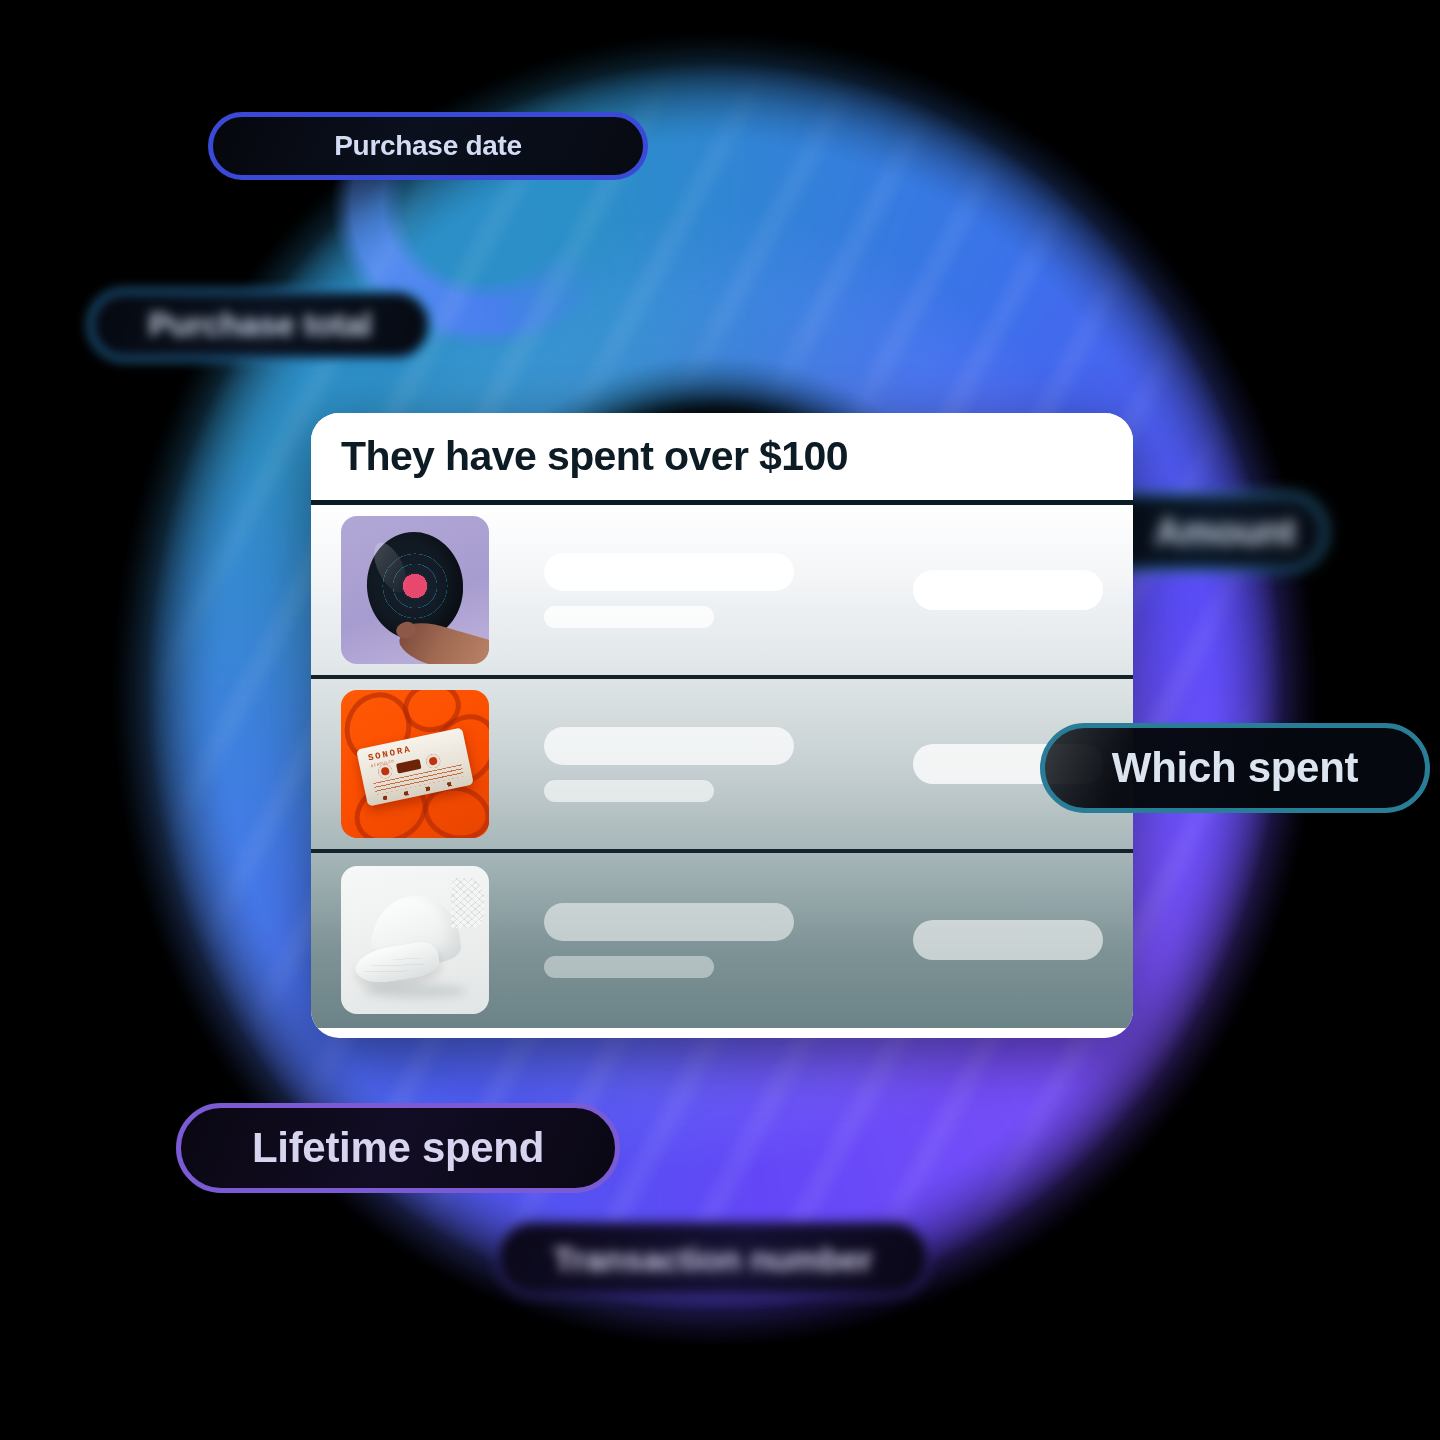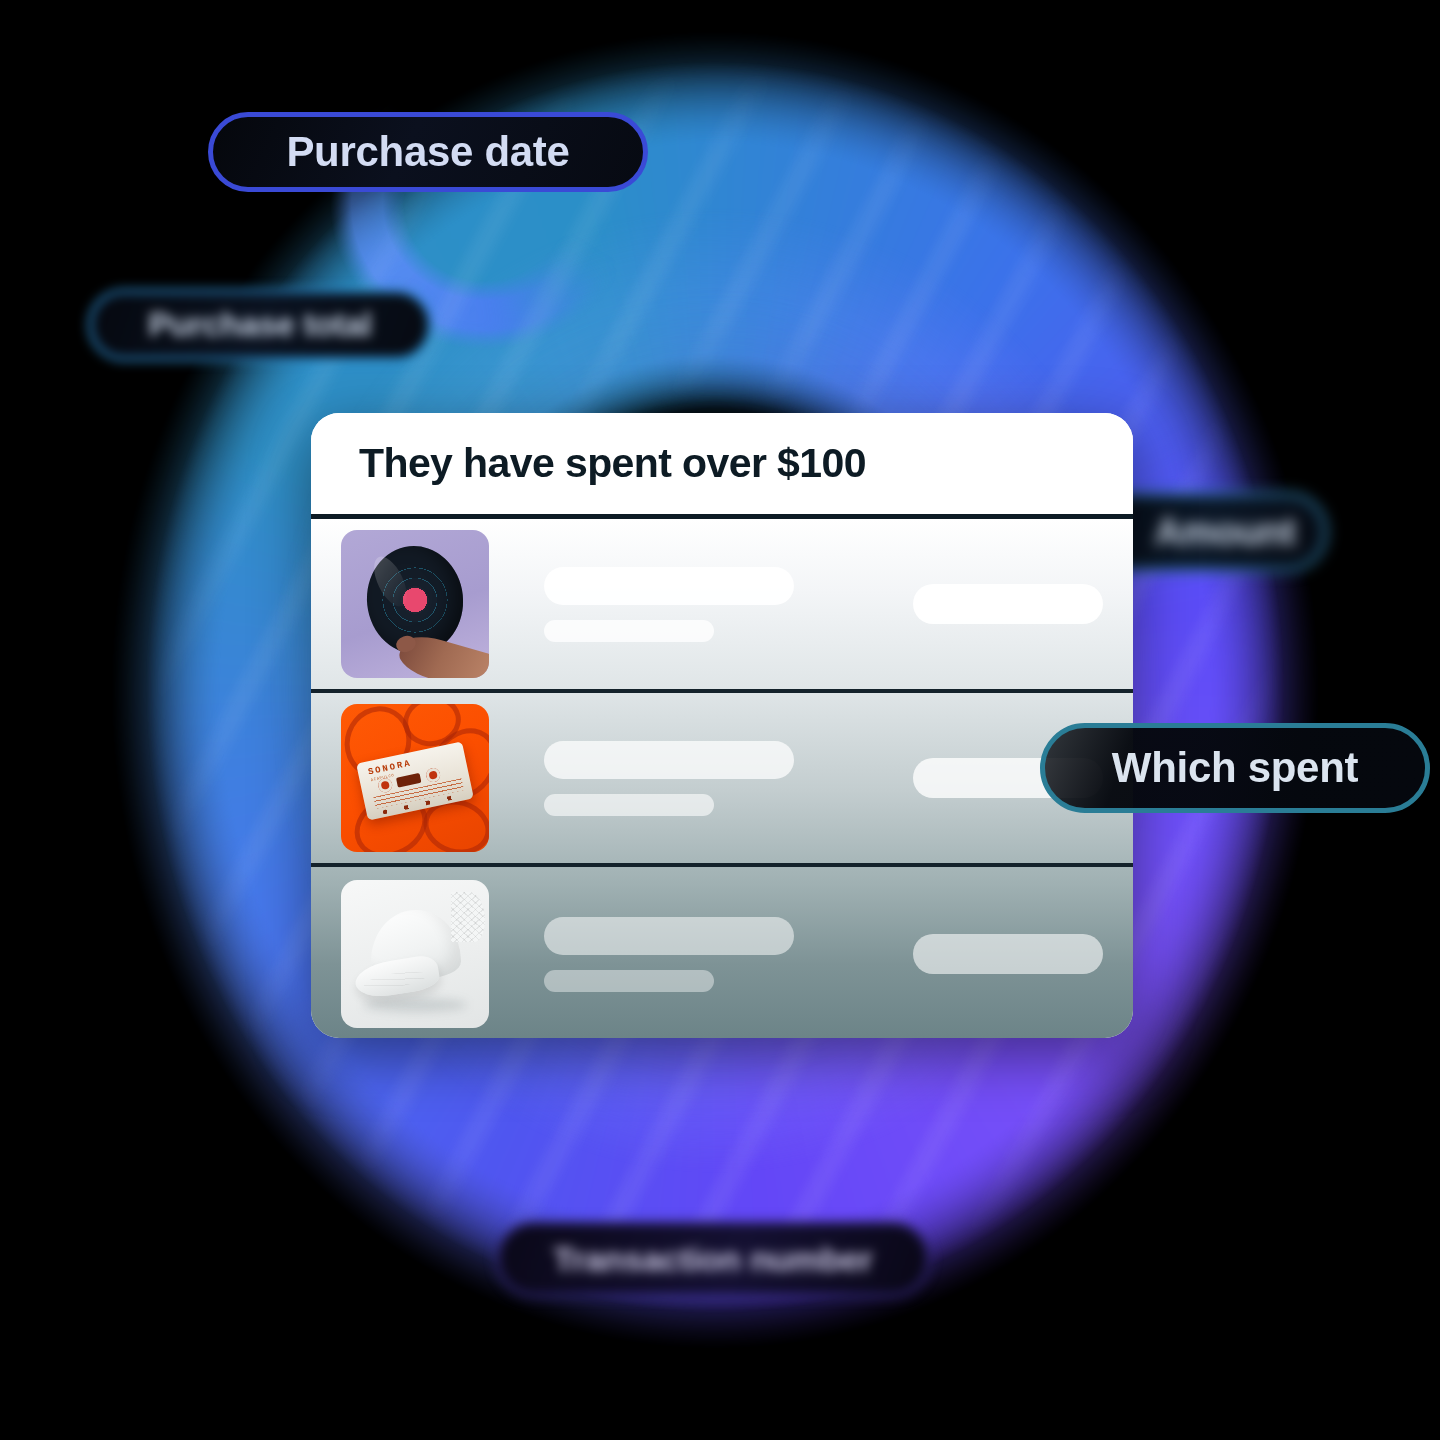--- a/index.html
+++ b/index.html
@@ -149,25 +149,25 @@
     top: 413px;
     width: 822px;
     height: 625px;
     border-radius: 28px;
     overflow: hidden;
     z-index: 30;
     box-shadow: 0 18px 60px rgba(0,0,0,.45);
     background: #ffffff;
   }
   .card-header {
-    height: 106px;
+    height: 92px;
     background: #ffffff;
     display: flex;
     align-items: center;
-    padding: 0 48px;
+    padding: 0 30px;
     box-sizing: border-box;
     border-bottom: 5px solid #0d1b24;
   }
   .card-title {
     font-size: 41px;
     font-weight: 700;
     color: #0d1b24;
     letter-spacing: -0.6px;
     white-space: nowrap;
   }
@@ -360,22 +360,22 @@
     align-items: center;
     justify-content: center;
     border-radius: 999px;
     box-sizing: border-box;
     white-space: nowrap;
     font-weight: 700;
     letter-spacing: -0.3px;
   }
   .pill-purchase-date {
     left: 208px; top: 112px;
-    width: 440px; height: 80px;
-    font-size: 42px;
+    width: 440px; height: 68px;
+    font-size: 28px;
     border: 5px solid #3a4ad6;
     background: linear-gradient(115deg,#05070c 0%, #0b101e 45%, #070a12 100%);
     color: #d3dcf3;
     z-index: 40;
   }
   .pill-purchase-total {
     left: 88px; top: 289px;
     width: 344px; height: 72px;
     font-size: 33px;
     border: 4px solid #2b88c9;
@@ -502,14 +502,15 @@
         <div class="bar bar-amount"></div>
       </div>
 
     </div>
   </div>
 
   <div class="pill pill-purchase-date">Purchase date</div>
 
   <div class="pill pill-which-items">Which spent</div>
 
+  <div class="pill pill-lifetime-spend">Lifetime spend</div>
 
 </div>
 
 </body></html>

